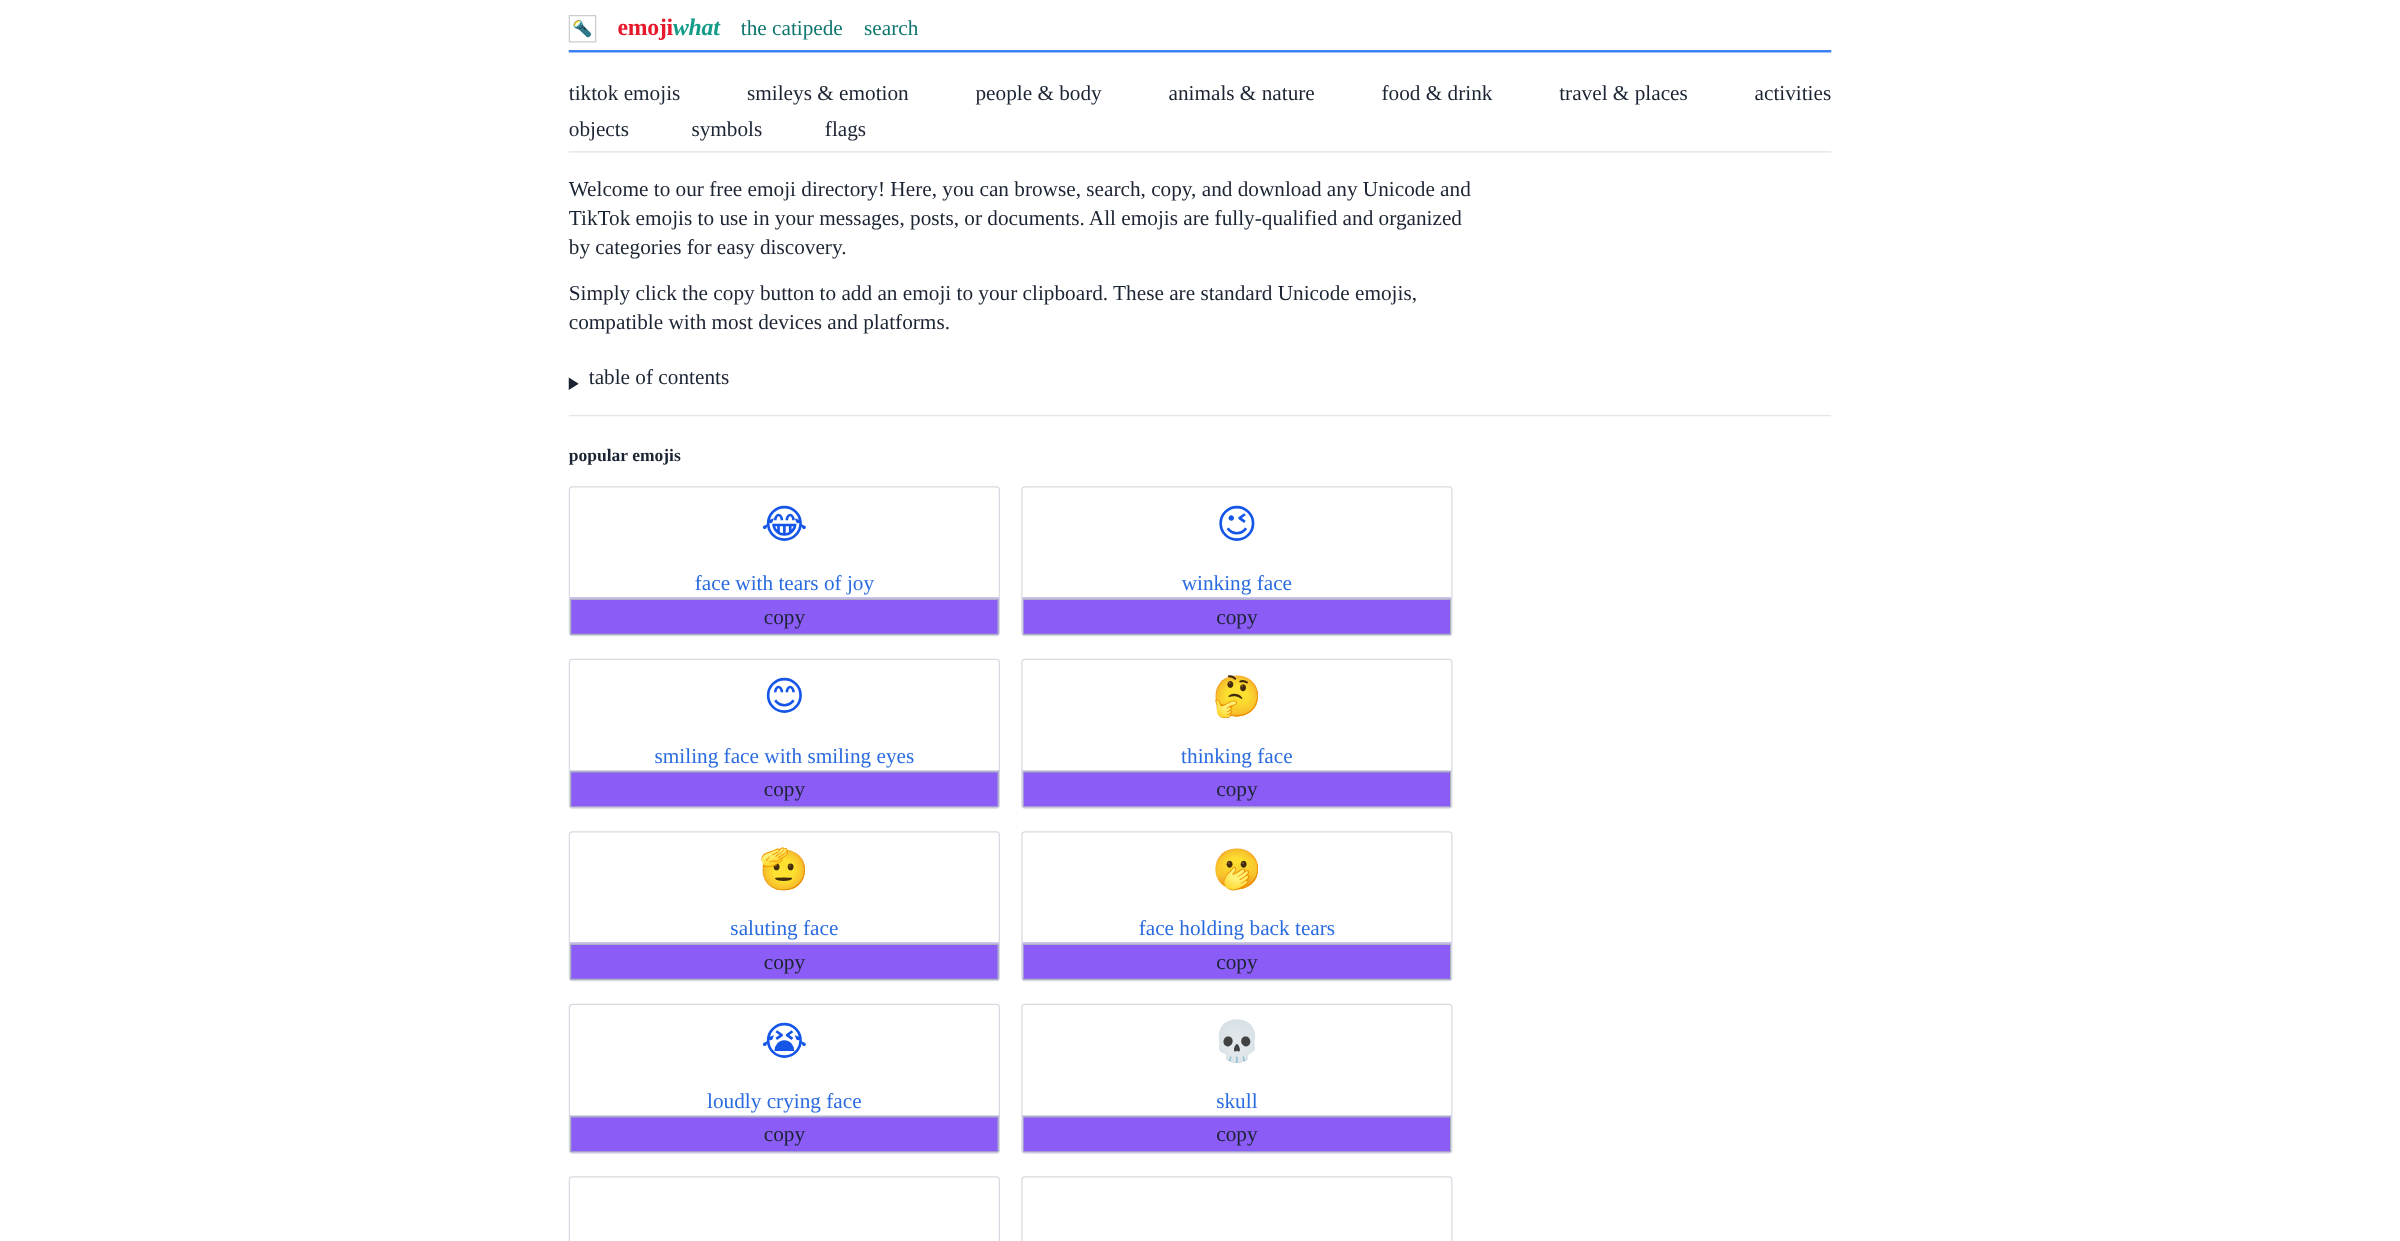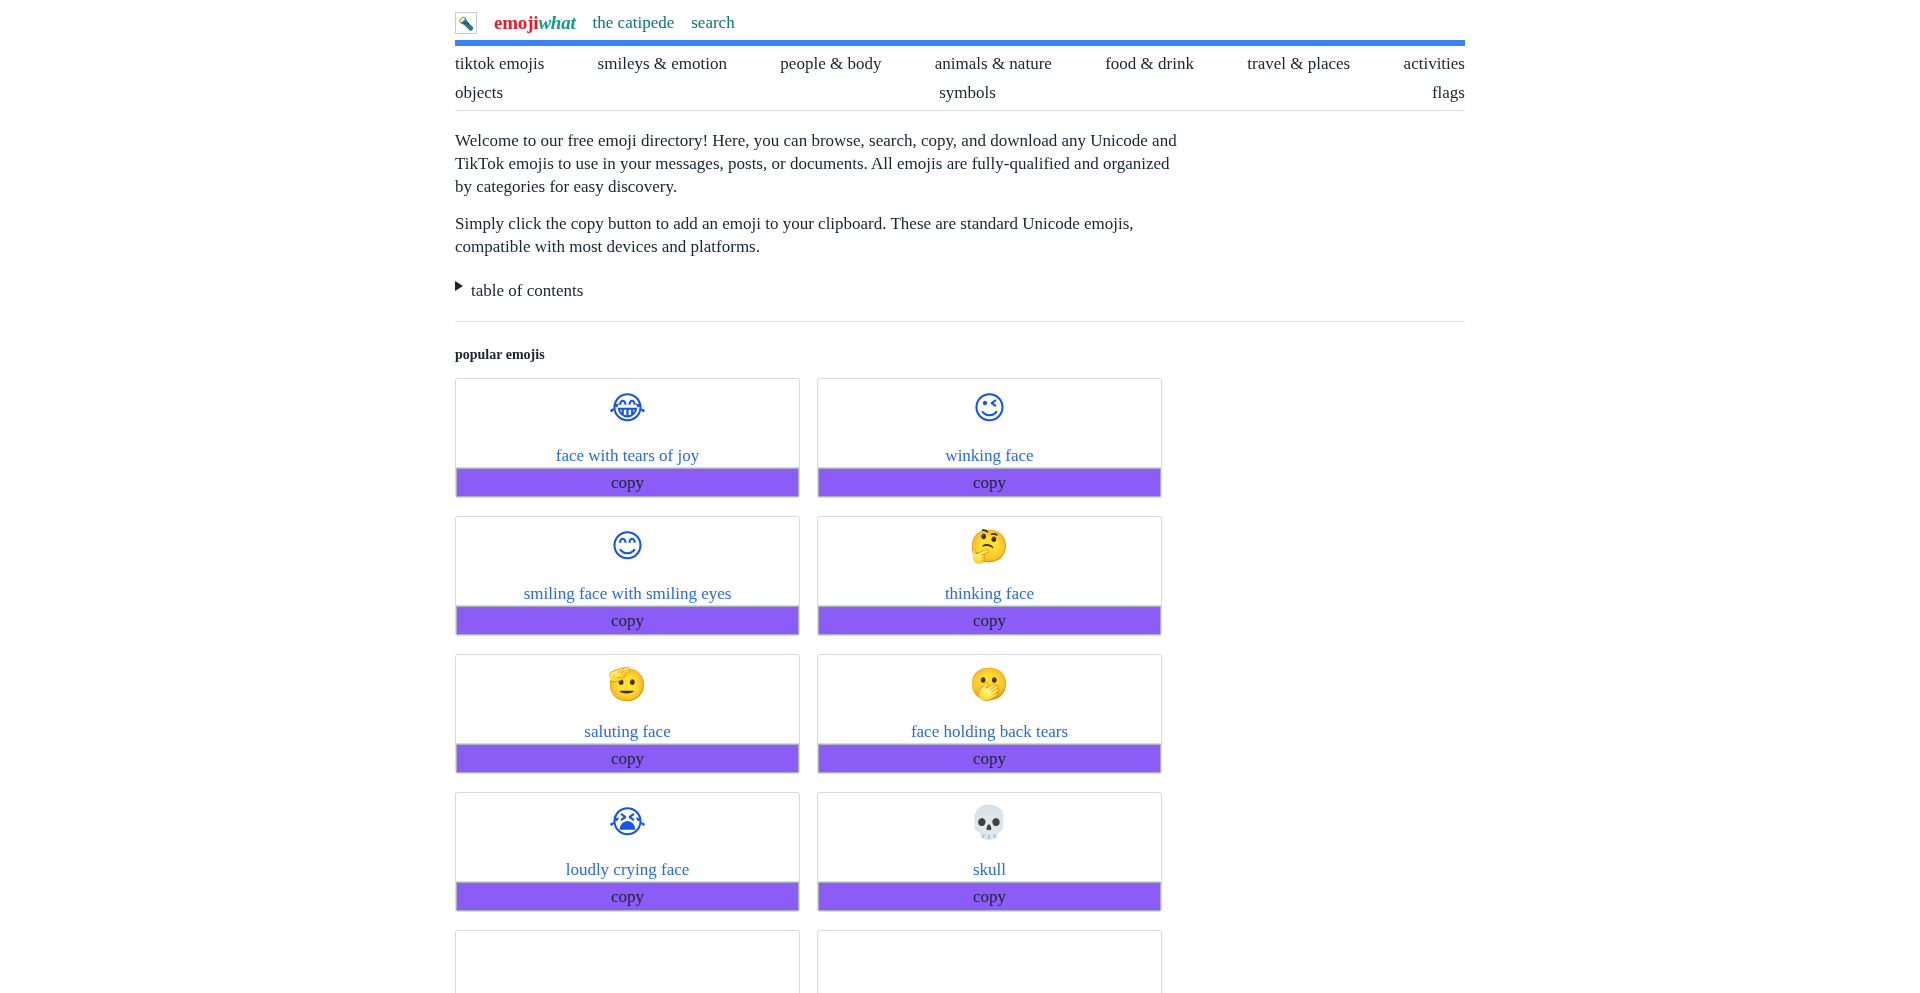--- a/index.html
+++ b/index.html
@@ -57,28 +57,27 @@
     text-decoration: none;
   }
   .brand .b1 { color: #e8192c; }
   .brand .b2 { color: #129b87; font-style: italic; }
   .toplink {
     color: #0f766e;
     text-decoration: none;
     font-size: 17px;
   }
   .navrows {
-    border-top: 6px solid #3b82f6;
-    padding-top: 3px;
+    border-top: 2px solid #3b82f6;
+    padding-top: 18px;
   }
   .navrow {
     display: flex;
     align-items: center;
     height: 29px;
-    justify-content: space-between;
   }
   .navrow.row1 { justify-content: space-between; }
   .navrow.row2 { gap: 50px; }
   .navlink {
     color: #1b2432;
     text-decoration: none;
     font-size: 17px;
     white-space: nowrap;
   }
 
@@ -91,21 +90,21 @@
     color: #1b2432;
   }
   .intro p {
     margin: 0 0 14px 0;
     line-height: 1.36;
     max-width: 730px;
     color: #1b2432;
   }
   .toc {
     display: flex;
-    align-items: flex-start;
+    align-items: flex-end;
     gap: 8px;
     margin-top: 22px;
     margin-bottom: 20px;
     cursor: pointer;
     user-select: none;
   }
   .toc-caret {
     width: 0; height: 0;
     border-left: 8px solid #1b2432;
     border-top: 5.5px solid transparent;

